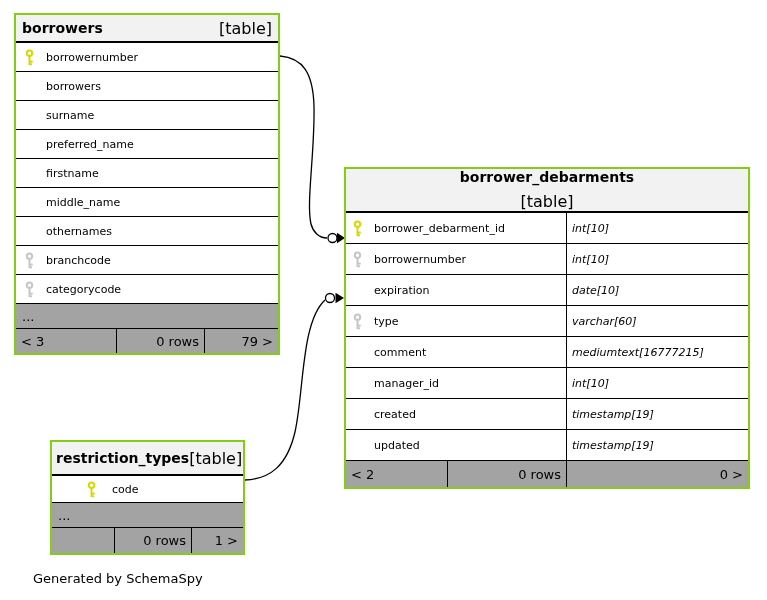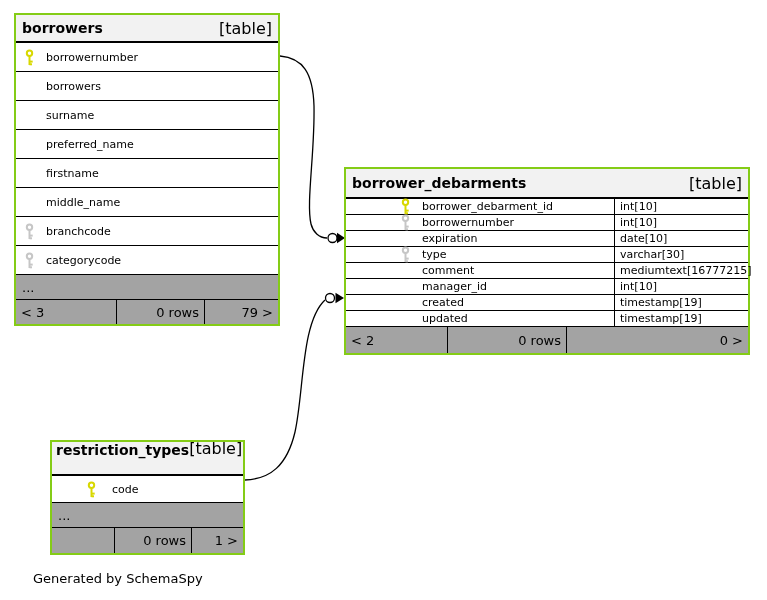--- a/index.html
+++ b/index.html
@@ -14,49 +14,49 @@
     background:#f2f2f2;border-bottom:2px solid #000;padding:0 6px;box-sizing:border-box;}
   .tname{font-weight:bold;font-size:14px;white-space:nowrap;}
   .ttag{font-size:16px;white-space:nowrap;}
   .row{display:flex;align-items:center;border-bottom:1px solid #000;
     box-sizing:border-box;font-size:11px;background:#fff;}
   .row .inner{display:flex;align-items:center;padding-left:8px;width:100%;height:100%;box-sizing:border-box;}
   .keyslot{width:22px;display:flex;align-items:center;flex:0 0 auto;}
   .colname{white-space:nowrap;}
   .namecell{display:flex;align-items:center;padding-left:6px;border-right:1px solid #000;
     box-sizing:border-box;height:100%;flex:0 0 auto;}
-  .typecell{display:flex;align-items:center;padding-left:5px;box-sizing:border-box;height:100%;flex:1;white-space:nowrap;}
+  .typecell{display:flex;align-items:center;padding-left:5px;box-sizing:border-box;height:100%;flex:1;white-space:nowrap;font-style:italic;}
   .ellipsisrow{display:flex;align-items:center;border-bottom:1px solid #000;
     box-sizing:border-box;font-size:13px;padding-left:6px;}
   .tfooter{display:flex;font-size:13px;box-sizing:border-box;}
   .tfooter .fcell{display:flex;align-items:center;padding:0 5px;box-sizing:border-box;height:100%;}
   .tfooter .fmid{border-left:1px solid #000;border-right:1px solid #000;justify-content:flex-end;}
   .tfooter .fright{justify-content:flex-end;flex:1;}
   .key circle,.key path{fill:none;stroke-width:2;}
   .kp circle,.kp path{stroke:#d8d800;}
   .kf circle,.kf path{stroke:#c6c6c6;}
   
   #t-borrowers{left:14px;top:13px;width:266px;}
   #t-borrowers .thead{height:28px;}
   #t-borrowers .row{height:29px;}
   #t-borrowers .ellipsisrow{height:25px;}
   #t-borrowers .tfooter{height:24px;}
   #t-borrowers .f1{width:100px;}
   #t-borrowers .f2{width:89px;}
   
   #t-debarments{left:344px;top:167px;width:406px;}
-  #t-debarments .thead{height:30px;}
-  #t-debarments .row{height:16px;padding-left:48px;}
+  #t-debarments .thead{height:44px;flex-direction:column;}
+  #t-debarments .row{height:31px;}
   #t-debarments .namecell{width:221px;}
   #t-debarments .tfooter{height:26px;}
   #t-debarments .f1{width:101px;}
   #t-debarments .f2{width:120px;}
   
   #t-restriction{left:50px;top:440px;width:195px;}
-  #t-restriction .thead{height:26px;padding:16px 4px;align-items:flex-end;}
+  #t-restriction .thead{height:26px;padding:16px 4px;}
   #t-restriction .row{height:27px;padding-left:24px;}
   #t-restriction .row .inner{padding-left:10px;}
   #t-restriction .keyslot{width:26px;}
   #t-restriction .ellipsisrow{height:25px;}
   #t-restriction .tfooter{height:25px;}
   #t-restriction .f1{width:62px;}
   #t-restriction .f2{width:78px;}
   .gennote{position:absolute;left:15px;top:571px;font-size:13px;margin-left:18px;}
   .relpath{fill:none;stroke:#000;stroke-width:1.3;}
   .relcircle{fill:#fff;stroke:#000;stroke-width:1.3;}
@@ -121,20 +121,26 @@
       </div>
     </div>
   <div class="row">
       <div class="inner">
     <span class="keyslot"></span>
     <span class="colname">middle_name</span>
       </div>
     </div>
   <div class="row">
       <div class="inner">
+    <span class="keyslot"></span>
+    <span class="colname">othernames</span>
+      </div>
+    </div>
+  <div class="row">
+      <div class="inner">
     <span class="keyslot">
           <svg class="key kf" width="11" height="17" viewBox="0 0 11 17">
             <circle cx="5.5" cy="4.2" r="2.7"></circle>
             <path d="M5.5 6.9 V16"></path>
             <path d="M5.5 12.6 H8.7"></path>
             <path d="M5.5 15.3 H8"></path>
           </svg>
         </span>
     <span class="colname">branchcode</span>
       </div>
@@ -205,21 +211,21 @@
         <span class="keyslot">
           <svg class="key kf" width="11" height="17" viewBox="0 0 11 17">
             <circle cx="5.5" cy="4.2" r="2.7"></circle>
             <path d="M5.5 6.9 V16"></path>
             <path d="M5.5 12.6 H8.7"></path>
             <path d="M5.5 15.3 H8"></path>
           </svg>
         </span>
       <span class="colname">type</span>
       </div>
-    <div class="typecell">varchar[30]</div>
+    <div class="typecell">varchar[60]</div>
     </div>
   <div class="row">
     <div class="namecell">
         <span class="keyslot"></span>
       <span class="colname">comment</span>
       </div>
     <div class="typecell">mediumtext[16777215]</div>
     </div>
   <div class="row">
     <div class="namecell">

